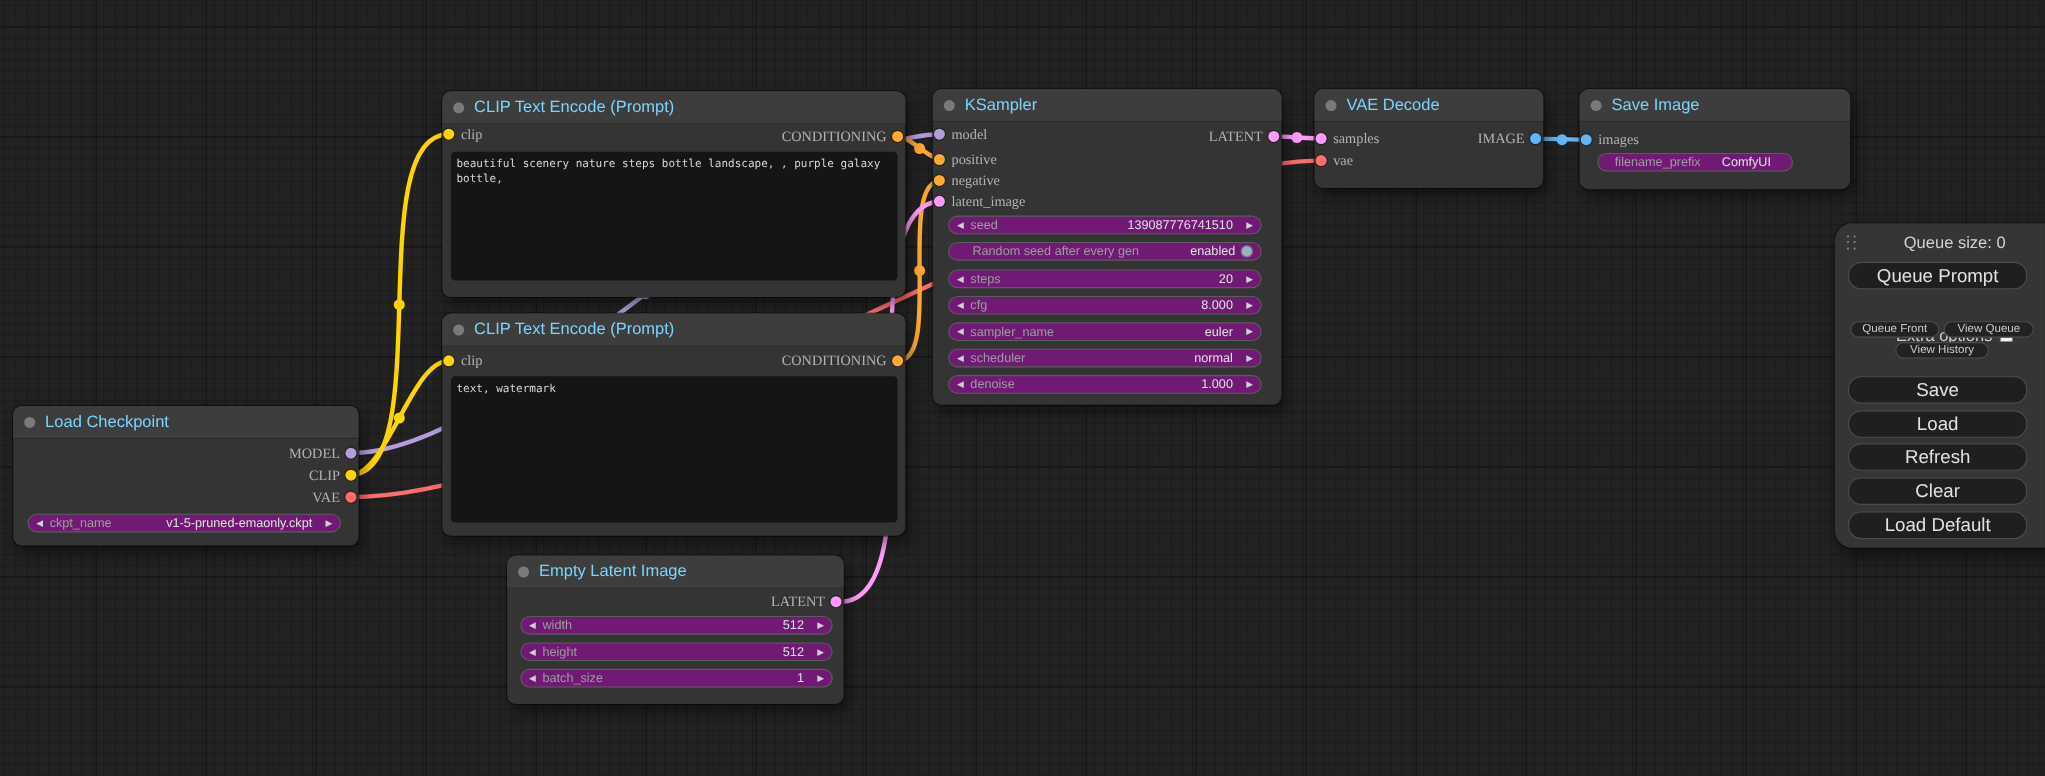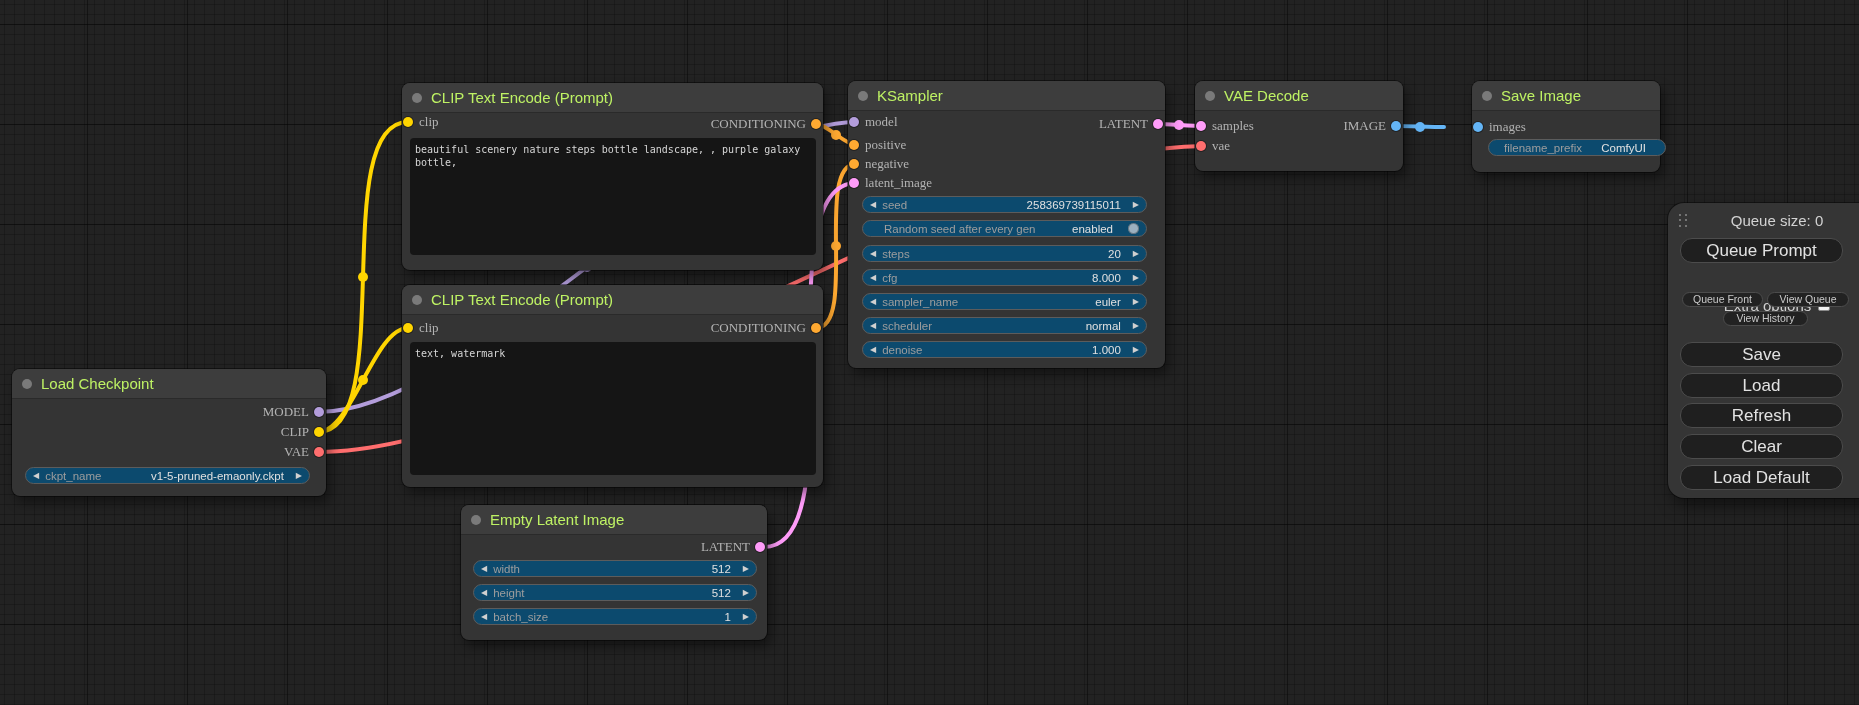--- a/index.html
+++ b/index.html
@@ -21,33 +21,33 @@
 
   .node{
     position:absolute;z-index:2;background:#343434;border-radius:8px;
     box-shadow:0 0 0 1px rgba(0,0,0,0.45), 4px 7px 12px rgba(0,0,0,0.42);
   }
   .nheader{
     position:absolute;left:0;top:0;right:0;height:30px;background:#3d3d3d;
     border-radius:8px 8px 0 0;border-bottom:1px solid #2a2a2a;box-sizing:border-box;
   }
   .ndot{position:absolute;left:10px;top:10px;width:10px;height:10px;border-radius:50%;background:#7a7a7a;}
-  .ntext{position:absolute;left:29px;top:0;line-height:30px;font-size:15px;color:#bef264;white-space:nowrap;}
+  .ntext{position:absolute;left:29px;top:0;line-height:30px;font-size:15px;color:#7dd3fc;white-space:nowrap;}
 
   .slot{position:absolute;height:18px;line-height:18px;font-size:13px;color:#b3b3b3;white-space:nowrap;font-family:Liberation Serif, serif;}
   .slot.in{left:0;padding-left:17px;}
   .slot.out{right:0;padding-right:17px;text-align:right;}
   .sdot{position:absolute;top:4px;width:10px;height:10px;border-radius:50%;box-shadow:0 0 0 1px rgba(0,0,0,0.35);}
   .slot.in  .sdot{left:1px;}
   .slot.out .sdot{right:2px;}
   .c-model{background:#B39DDB;} .c-clip{background:#FFD500;} .c-vae{background:#FF6E6E;}
   .c-cond{background:#FFA931;}  .c-latent{background:#FF9CF9;} .c-image{background:#64B5F6;}
 
   .widget{
-    position:absolute;height:17px;background:#0c4a6e;border:1px solid #5c5c5c;border-radius:9px;
+    position:absolute;height:17px;background:#701a75;border:1px solid #5c5c5c;border-radius:9px;
     display:flex;align-items:center;box-sizing:border-box;font-size:11.5px;color:#9d9d9d;
     padding:0 7px;white-space:nowrap;
   }
   .warrow{font-size:8px;color:#d0d0d0;flex:0 0 auto;}
   .wlabel{margin-left:6px;overflow:hidden;}
   .wlabel.noarrow{margin-left:14px;}
   .wvalue{margin-left:auto;margin-right:12px;color:#e0e0e0;}
   .wtoggle{flex:0 0 auto;width:11px;height:11px;border-radius:50%;background:#9cb0bf;box-shadow:inset 0 0 0 1px rgba(0,0,0,0.3);margin-left:2px;}
 
   .ptext{
@@ -163,26 +163,26 @@
   <div class="slot in" style="top:93px">
     <i class="sdot c-latent"></i><span>latent_image</span>
   </div>
   <div class="slot out" style="top:34px">
     <span>LATENT</span><i class="sdot c-latent"></i>
   </div>
 
   <div class="widget" style="left:14px;top:115px;width:285px">
     <span class="warrow">◀</span>
     <span class="wlabel">seed</span>
-    <span class="wvalue">258369739115011</span>
+    <span class="wvalue">139087776741510</span>
     <span class="warrow">▶</span>
   </div>
   <div class="widget" style="left:14px;top:139px;width:285px">
     <span class="wlabel noarrow">Random seed after every gen</span>
-    <span class="wvalue" style="margin-right:13px">enabled</span>
+    <span class="wvalue" style="margin-right:3px">enabled</span>
     <span class="wtoggle"></span>
   </div>
   <div class="widget" style="left:14px;top:164px;width:285px">
     <span class="warrow">◀</span>
     <span class="wlabel">steps</span>
     <span class="wvalue">20</span>
     <span class="warrow">▶</span>
   </div>
   <div class="widget" style="left:14px;top:188px;width:285px">
     <span class="warrow">◀</span>
@@ -219,21 +219,21 @@
     <i class="sdot c-latent"></i><span>samples</span>
   </div>
   <div class="slot in" style="top:56px">
     <i class="sdot c-vae"></i><span>vae</span>
   </div>
   <div class="slot out" style="top:36px">
     <span>IMAGE</span><i class="sdot c-image"></i>
   </div>
 </div>
 
-<div class="node" style="left:1472px;top:81px;width:188px;height:91px">
+<div class="node" style="left:1436px;top:81px;width:246px;height:91px">
   <div class="nheader">
     <span class="ndot"></span>
     <span class="ntext">Save Image</span>
   </div>
   <div class="slot in" style="top:37px">
     <i class="sdot c-image"></i><span>images</span>
   </div>
   <div class="widget" style="left:16px;top:58px;width:178px">
     <span class="wlabel noarrow" style="margin-left:8px">filename_prefix</span>
     <span class="wvalue">ComfyUI</span>

